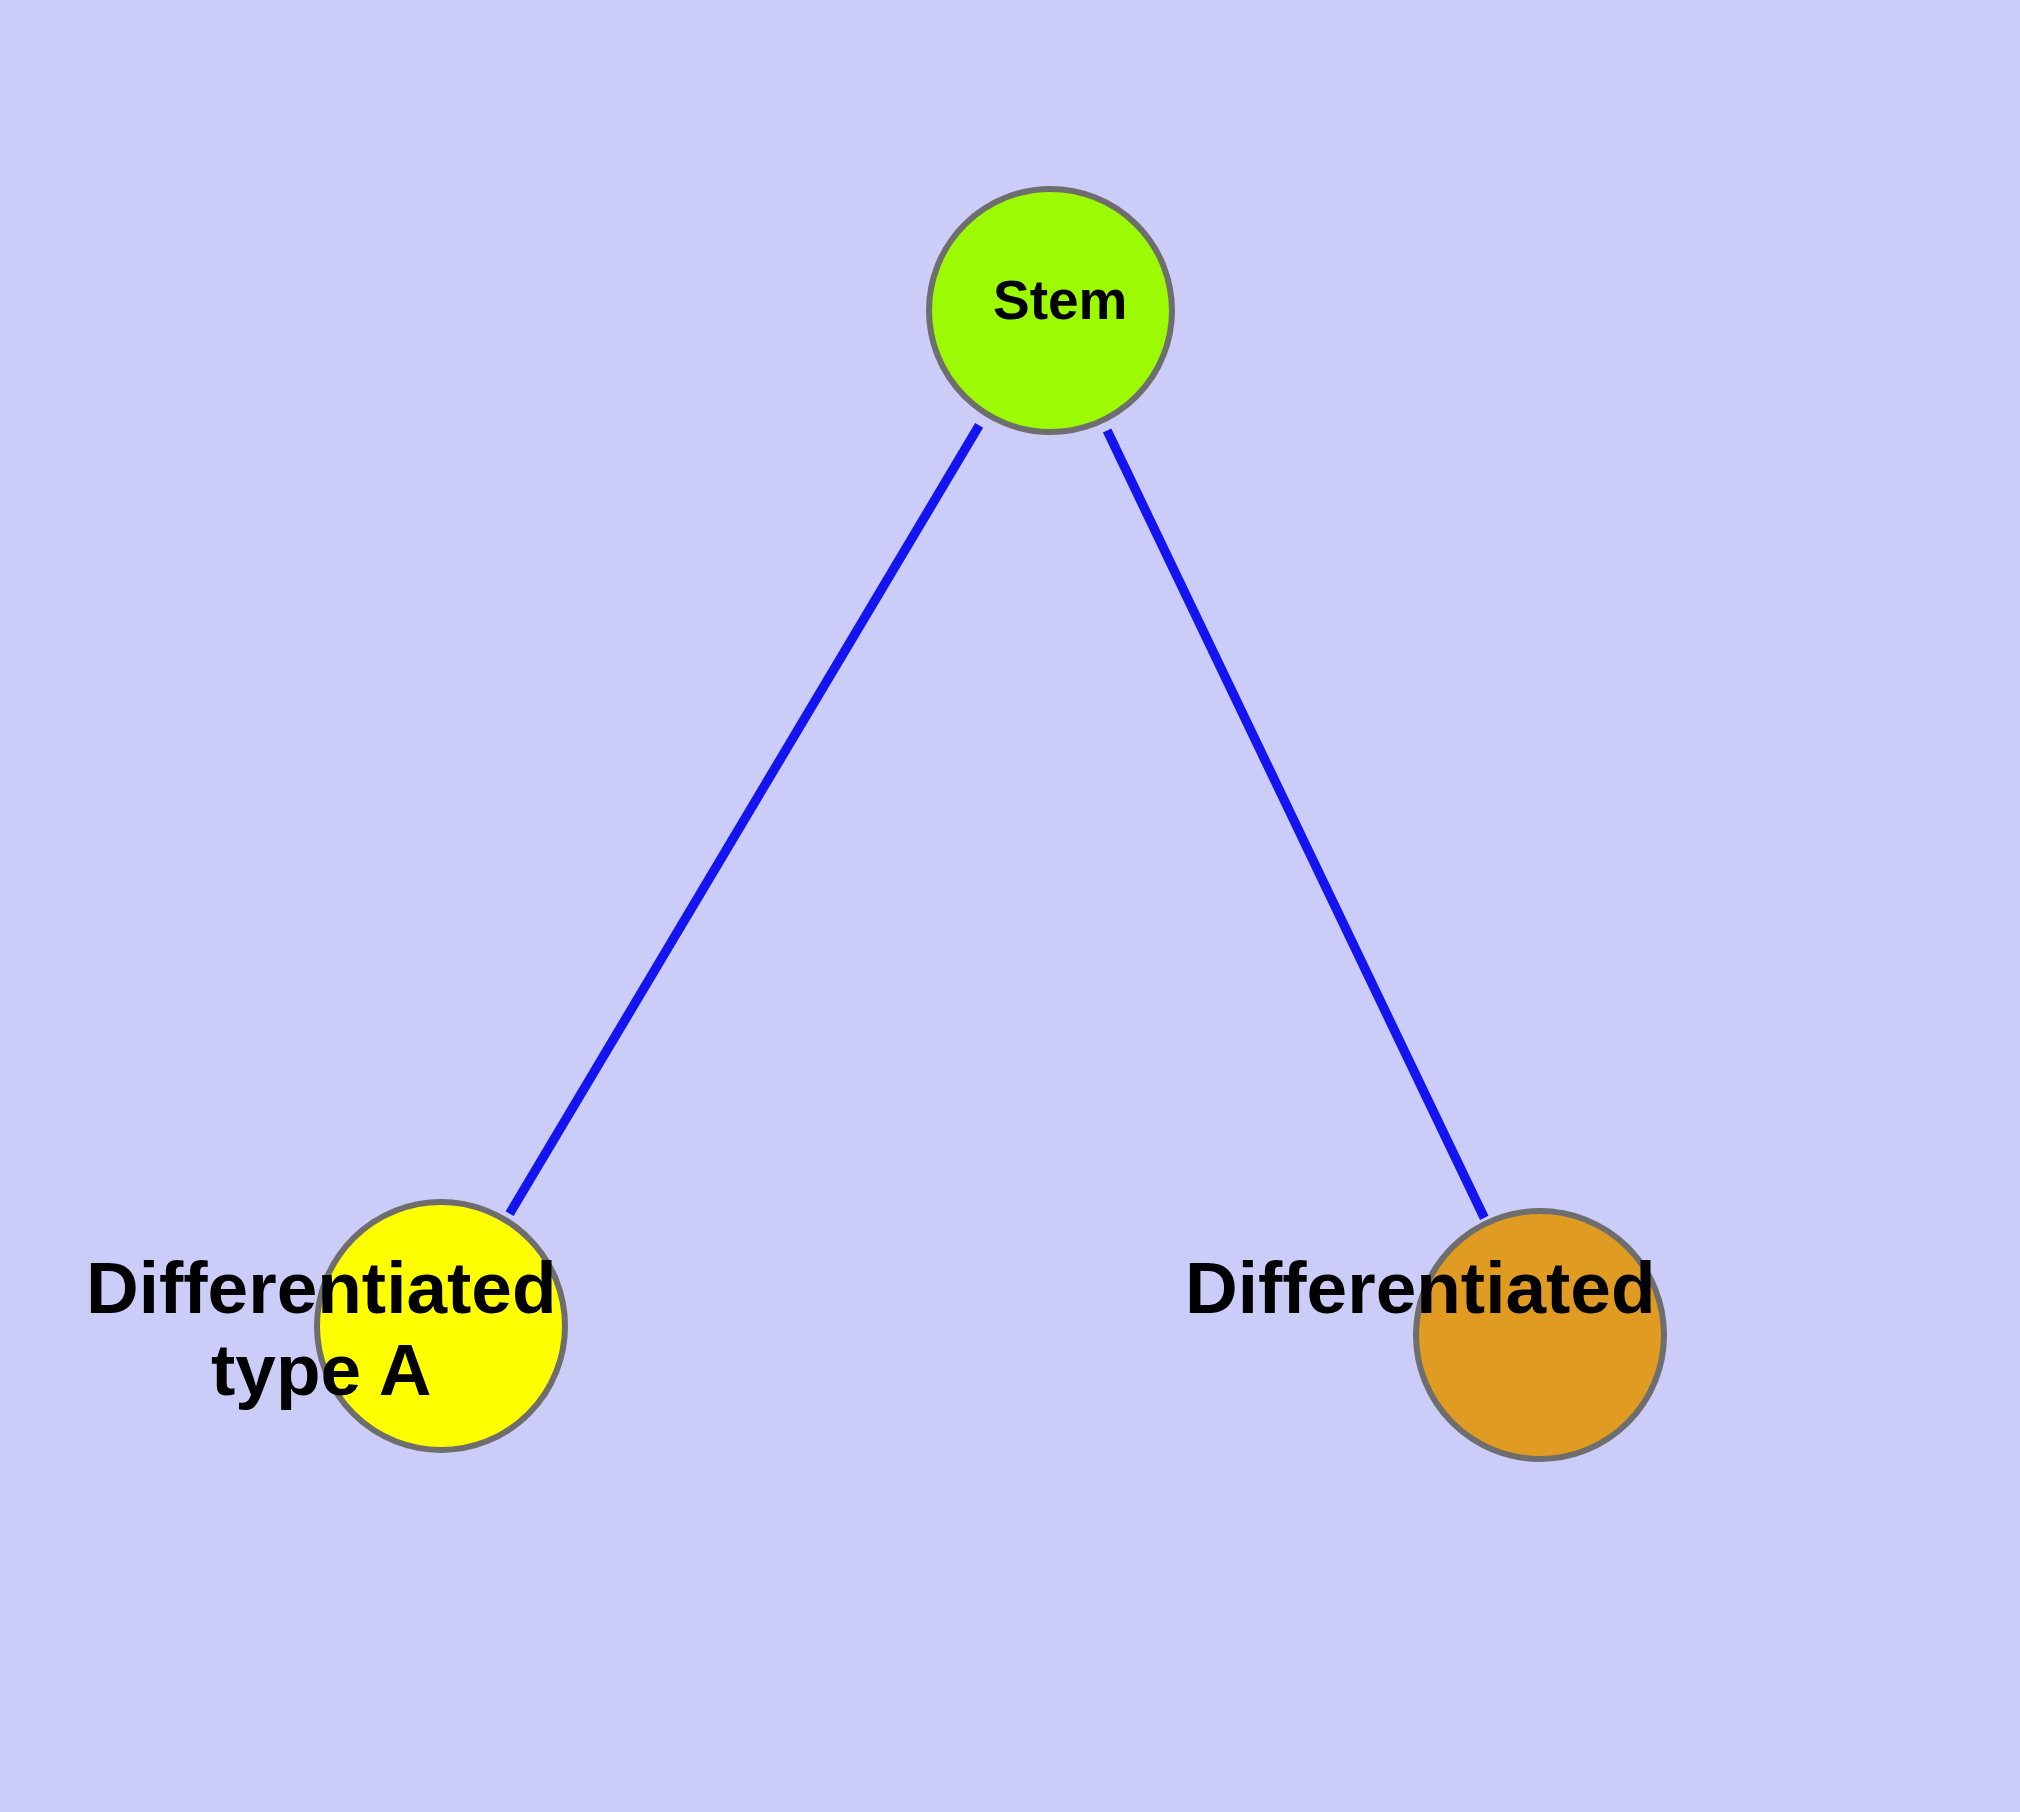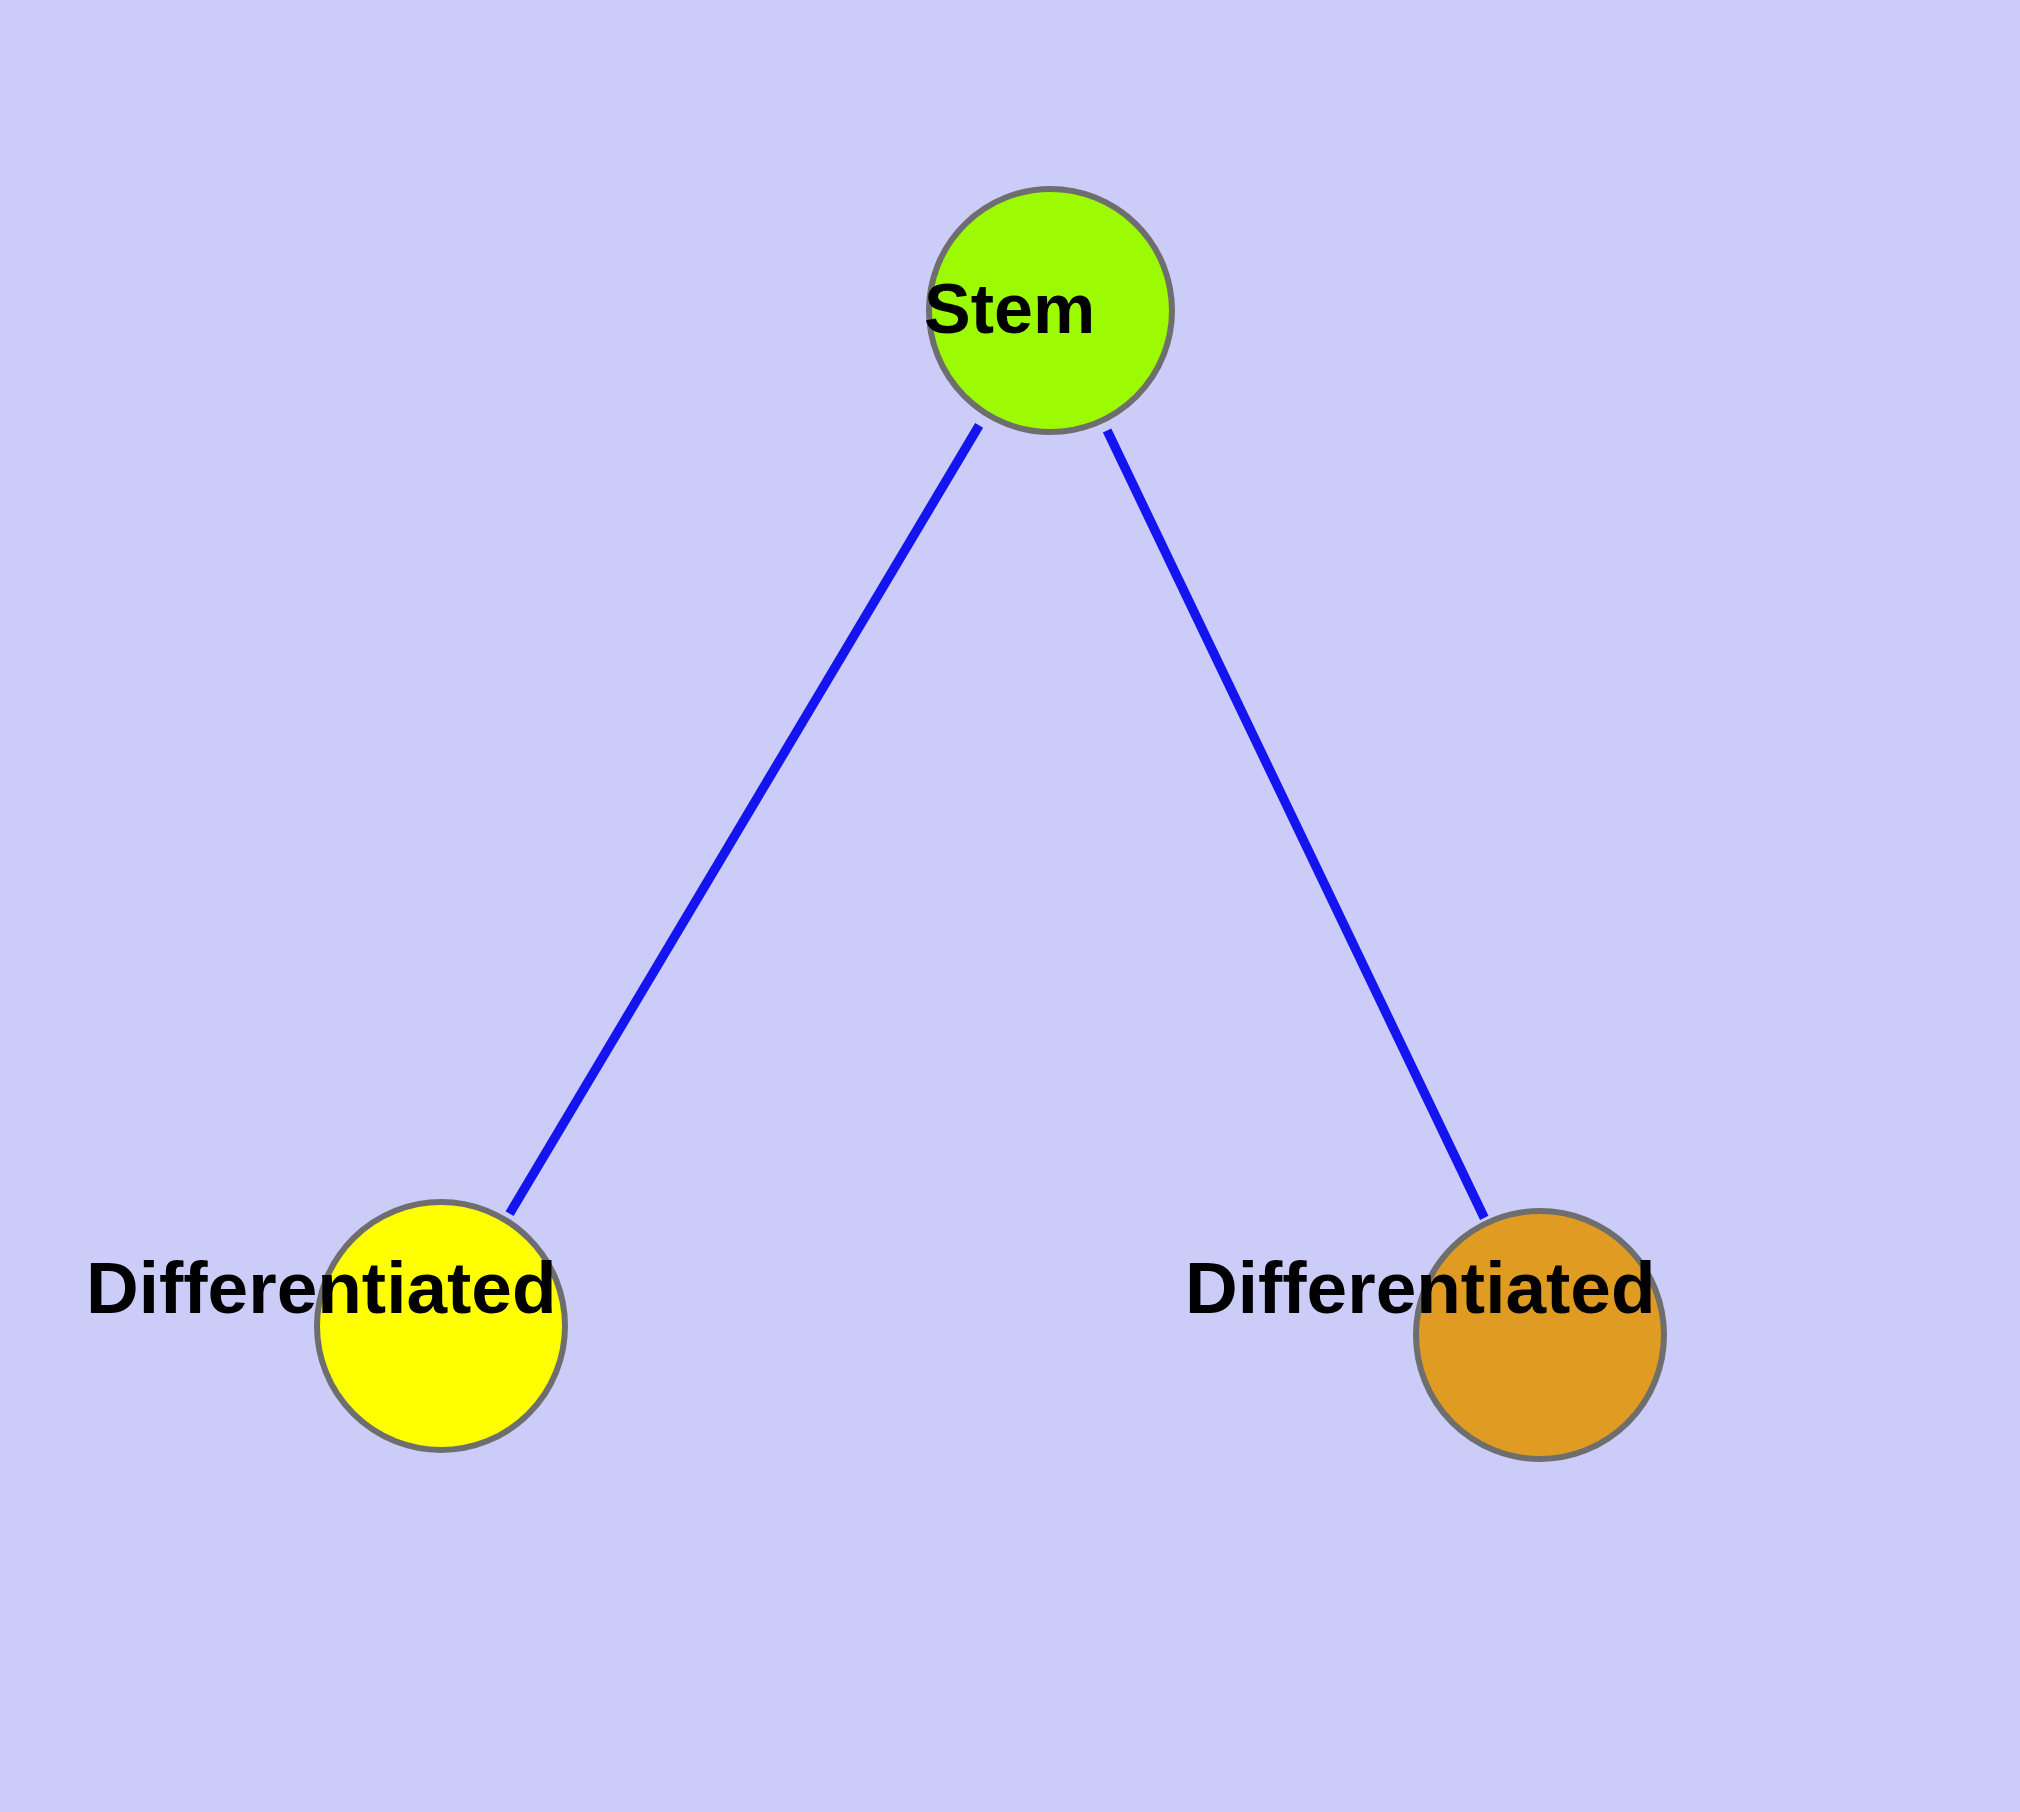--- a/index.html
+++ b/index.html
@@ -51,25 +51,26 @@
         <line x1="1306" y1="508" x2="1751" y2="1437" stroke="#1414f0" stroke-width="11" stroke-linecap="butt"></line>
       </g>
   </svg>
 
   <div id="nodes-group">
       <div class="node" style="left: 926px; top: 186px; width: 249px; height: 249px; background: rgb(156, 250, 2); border-color: rgb(110, 110, 110);"></div>
       <div class="node" style="left: 314px; top: 1199px; width: 254px; height: 254px; background: rgb(255, 255, 0); border-color: rgb(110, 110, 110);"></div>
       <div class="node" style="left: 1413px; top: 1208px; width: 254px; height: 254px; background: rgb(224, 155, 34); border-color: rgb(110, 110, 110);"></div>
     </div>
   <div id="labels-group">
-      <div class="node-label" style="font-size: 70px; color: rgb(0, 0, 0); left: 924px; top: 270px;">
+      <div class="node-label" style="font-size: 55px; color: rgb(0, 0, 0); left: 993px; top: 270px;">
         <div>Stem</div>
       </div>
       <div class="node-label" style="font-size: 73px; color: rgb(0, 0, 0); left: 86px; top: 1247px;">
         <div>Differentiated</div>
+        <div>type A</div>
       </div>
       <div class="node-label" style="font-size: 73px; color: rgb(0, 0, 0); left: 1185px; top: 1247px;">
         <div>Differentiated</div>
       </div>
     </div>
 
 </div>
 
 
 </body></html>

